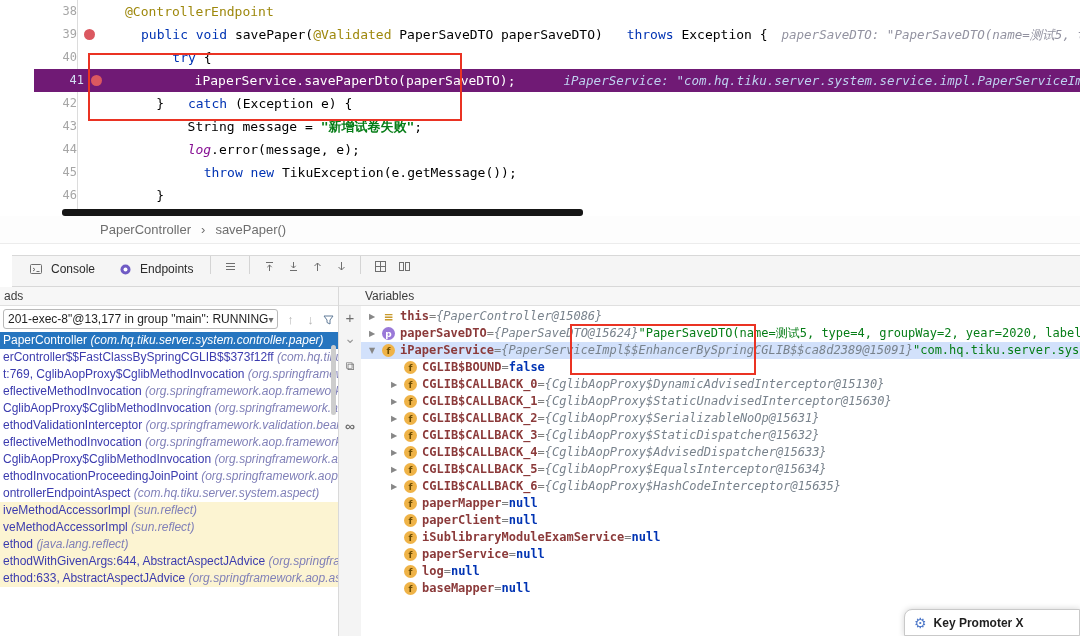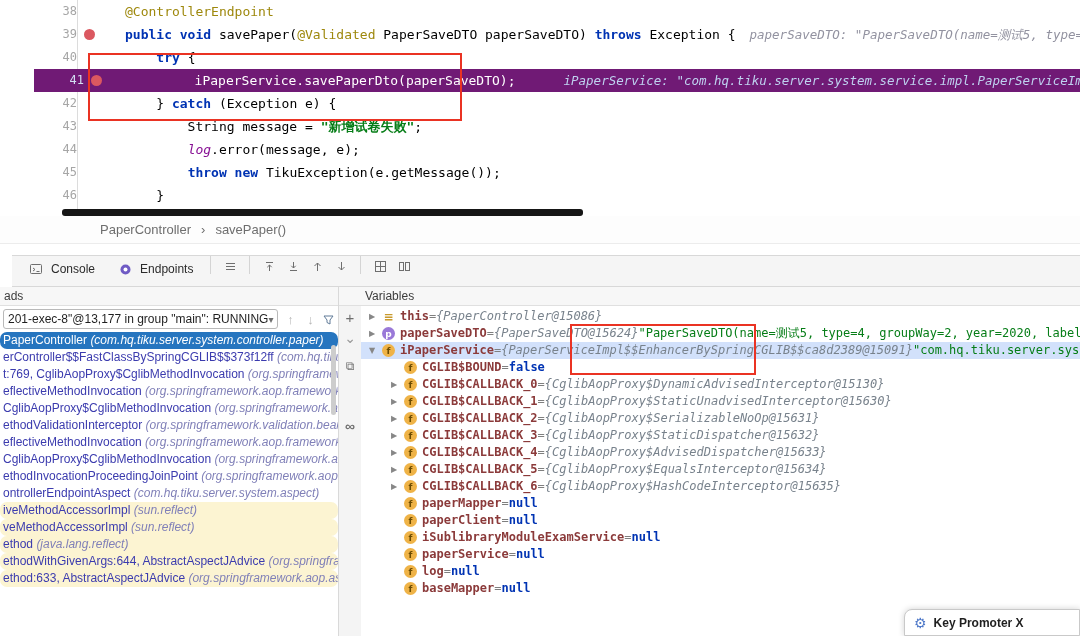--- a/index.html
+++ b/index.html
@@ -12,21 +12,21 @@
   #gutter-sep{left:77px;top:0;width:1px;height:209px;background:#dcdcdc;z-index:1;}
   .eline{position:relative;height:23px;line-height:23px;white-space:pre;display:flex;z-index:2;
          font-family:"DejaVu Sans Mono",monospace;font-size:13px;}
   .eline.exec{background:#701a75;margin-left:7px;}
   .lnum{display:inline-block;width:50px;text-align:right;color:#a6a6a6;font-size:12px;flex:0 0 50px;}
   .exec .lnum{color:#d3dff2;}
   .lgut{display:inline-block;width:28px;flex:0 0 28px;position:relative;}
   .bp{position:absolute;left:7px;top:6px;width:11px;height:11px;border-radius:50%;background:#db5860;}
   .lcode{flex:1;overflow:hidden;padding-left:20px;}
   .tk-ann{color:#9e880d;}
-  .tk-kw{color:#0033b3;font-weight:bold;}
+  .tk-kw{color:#0033b3;font-weight:normal;margin-left:16px;}
   .tk-pl{color:#000;}
   .tk-str{color:#067d17;font-weight:bold;}
   .tk-fld{color:#871094;font-style:italic;}
   .tk-cur{color:#fff;}
   .hint{font-style:italic;color:#9292a0;margin-left:14px;font-size:12.5px;}
   .exec .hint{color:#bfd2f0;margin-left:48px;}
   #hscroll{left:62px;top:209px;width:521px;height:7px;background:#161616;border-radius:3px;z-index:3;}
 
   
   #breadcrumb{left:0;top:216px;width:1080px;height:28px;background:#fdfdfd;border-bottom:1px solid #ececec;
@@ -46,21 +46,21 @@
   #vdiv{left:338px;top:287px;width:1px;height:349px;background:#d9d9d9;}
 
   
   #frames-pane{left:0;top:306px;width:338px;height:330px;background:#fff;overflow:hidden;}
   #thread-row{display:flex;align-items:center;height:26px;padding:2px 2px 2px 3px;gap:4px;box-sizing:border-box;}
   #thread-dd{flex:0 0 252px;height:20px;border:1px solid #b9b9b9;border-radius:3px;background:#fff;
              display:flex;align-items:center;font-size:12px;color:#1f1f1f;padding:0 4px;box-sizing:border-box;}
   #thread-dd .txt{flex:1;overflow:hidden;white-space:nowrap;}
   #thread-dd .dda{color:#6e6e6e;font-size:10px;}
   .mini{font-size:13px;color:#b5b5b5;width:16px;text-align:center;}
-  .frow{height:17px;line-height:17px;white-space:nowrap;overflow:hidden;font-size:12px;padding-left:3px;border-radius:7px;}
+  .frow{height:17px;line-height:17px;white-space:nowrap;overflow:hidden;font-size:12px;padding-left:3px;}
   .fcls{color:#3b3bae;}
   .fpkg{color:#8080b8;font-style:italic;}
   .frow.sel{background:#2675bf;}
   .frow.sel .fcls,.frow.sel .fpkg{color:#fff;}
   .frow.lib{background:#fcf4d2;}
   #fscroll{left:331px;top:345px;width:5px;height:70px;background:#cdcdcd;border-radius:3px;}
 
   
   #vstrip{left:339px;top:306px;width:22px;height:330px;background:#f4f4f4;}
   .sico{position:absolute;left:0;width:22px;text-align:center;color:#6e6e6e;font-size:14px;line-height:16px;}

